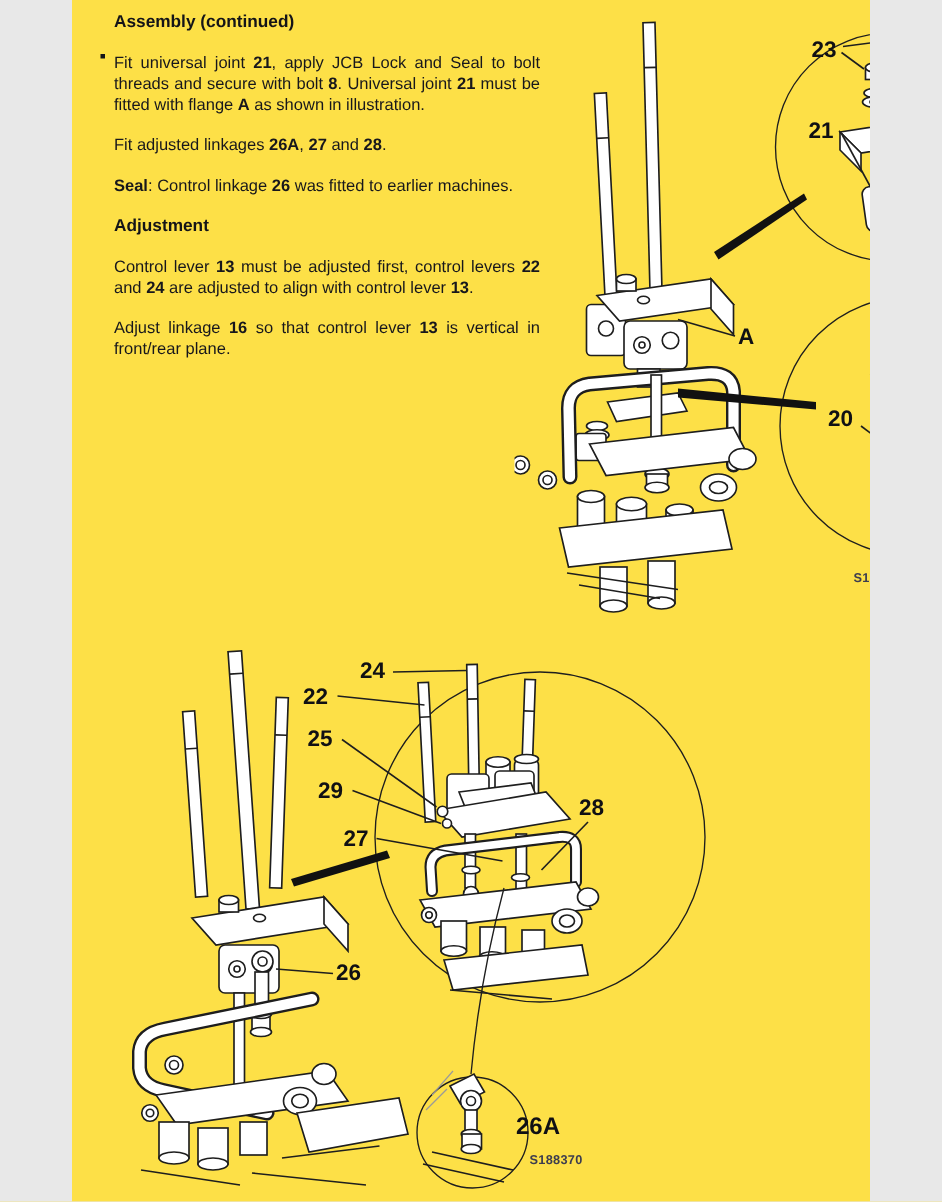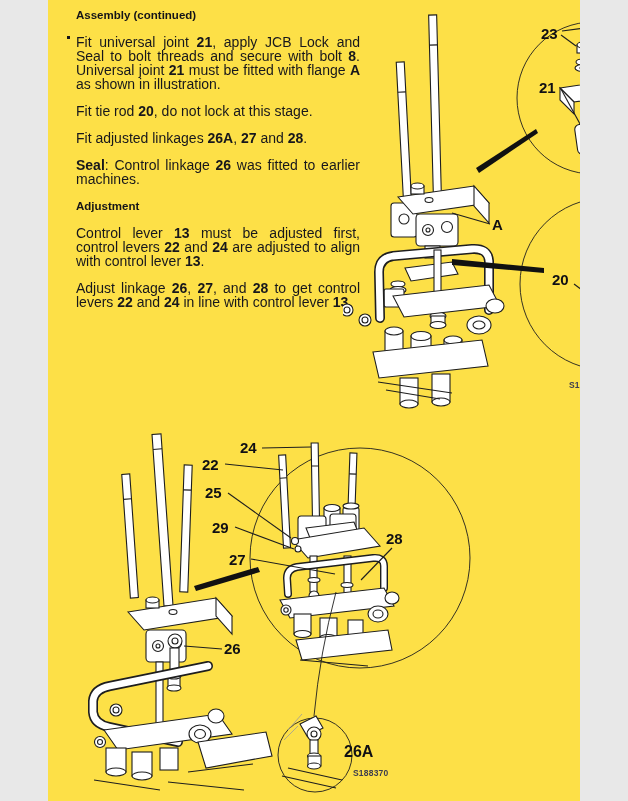--- a/index.html
+++ b/index.html
@@ -4,21 +4,21 @@
 <style>
   html,body { margin:0; padding:0; background:#e8e8e8; }
   .page {
     position:relative; width:532px; height:801px; margin:0 auto;
     background:#fde047; overflow:hidden;
     font-family:"Liberation Sans", sans-serif; color:#17171c;
   }
   .text-col { position:absolute; left:28px; top:8px; width:284px; }
   h3.sec { font-size:11.5px; line-height:14px; font-weight:bold; margin:0 0 0 0; color:#141418; }
   h3.sec.later { margin-top:13px; }
-  .para { font-size:14px; line-height:14px; text-align:justify; margin-top:13px; position:relative; }
+  .para { font-size:11px; line-height:14px; text-align:justify; margin-top:13px; position:relative; }
   .para b { font-weight:bold; }
   .bullet { position:absolute; left:-9px; top:1px; width:3px; height:3px; background:#141418; }
   .bullet.raised { top:-11px; }
 
   .fig { position:absolute; }
   #fig1 { left:295px; top:0; width:333px; height:432px; }
   #fig2 { left:25px;  top:432px; width:445px; height:369px; }
 
   svg { display:block; }
   svg rect, svg circle, svg ellipse, svg line, svg polygon, svg path {
@@ -39,28 +39,27 @@
 </style>
 </head>
 <body>
 
 <div class="page">
 
   <div class="text-col">
     <h3 class="sec">Assembly (continued)</h3>
     <div>
         <div class="para"><span class="bullet"></span><span>Fit universal joint </span><b>21</b><span>, apply JCB Lock and Seal to bolt threads and secure with bolt </span><b>8</b><span>. Universal joint </span><b>21</b><span> must be fitted with flange </span><b>A</b><span> as shown in illustration.</span></div>
-        <div class="para"><span>Fit tie rod </span><b>20</b><span>, do not lock at this stage.</span></div>
         <div class="para"><span>Fit adjusted linkages </span><b>26A</b><span>, </span><b>27</b><span> and </span><b>28</b><span>.</span></div>
         <div class="para"><b>Seal</b><span>: Control linkage </span><b>26</b><span> was fitted to earlier machines.</span></div>
       </div>
     <h3 class="sec later">Adjustment</h3>
     <div>
         <div class="para"><span>Control lever </span><b>13</b><span> must be adjusted first, control levers </span><b>22</b><span> and </span><b>24</b><span> are adjusted to align with control lever </span><b>13</b><span>.</span></div>
-        <div class="para"><span>Adjust linkage </span><b>26</b><span>, </span><b>27</b><span>, and </span><b>28</b><span> to get control levers </span><b>22</b><span> and </span><b>24</b><span> in line with control lever </span><b>13</b><span>.</span></div>
+        <div class="para"><span>Adjust linkage </span><b>16</b><span> so that control lever </span><b>13</b><span> is vertical in front/rear plane.</span></div>
       </div>
   </div>
 
   <div class="fig" id="fig1">
     <svg width="333" height="432" viewBox="295 0 333 432">
 
       <circle class="thin" cx="545" cy="98" r="76"></circle>
       <circle class="thin" cx="558" cy="284" r="86"></circle>
 
       <g transform="rotate(-1.5 387 105)">

